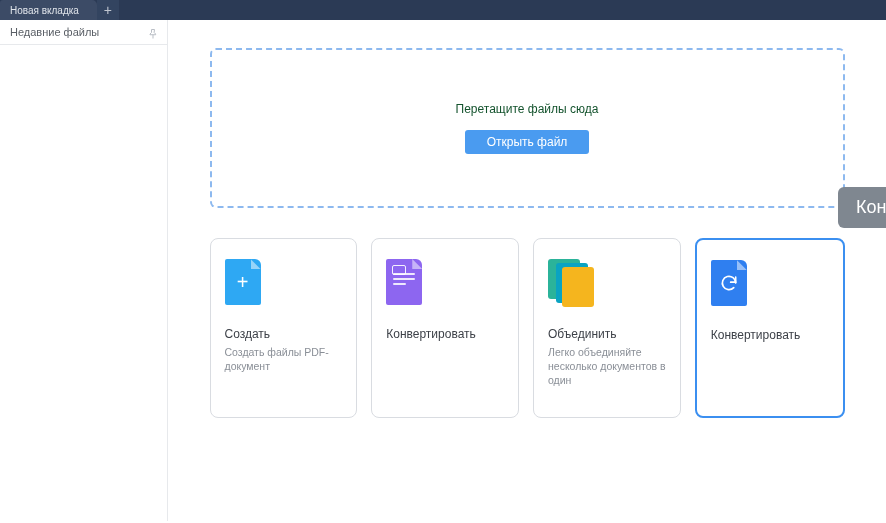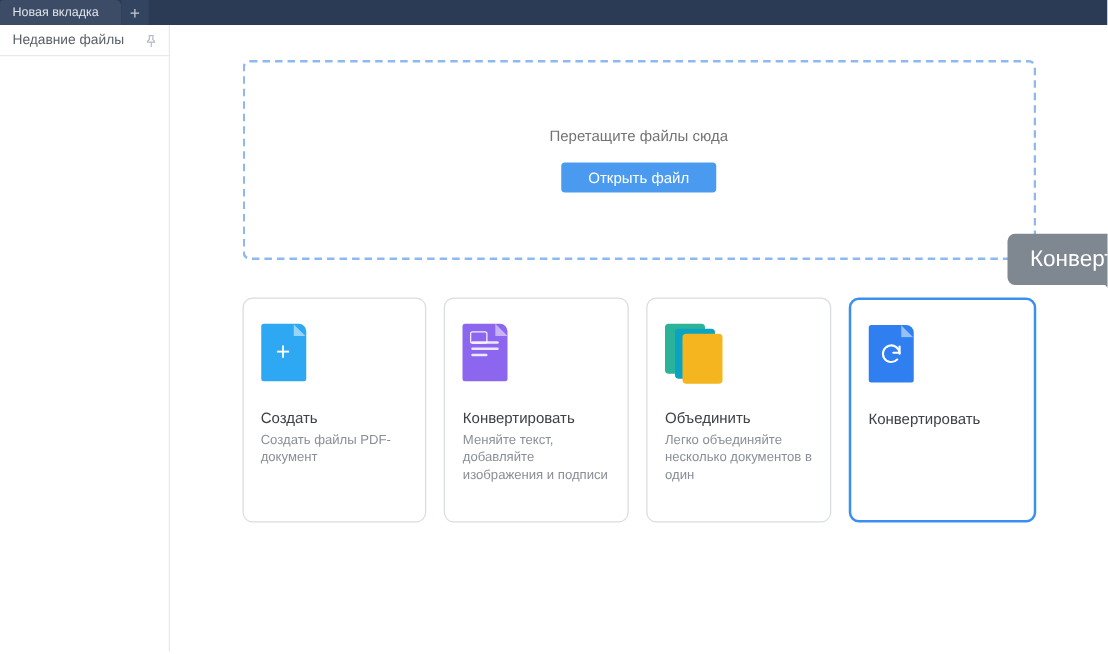--- a/index.html
+++ b/index.html
@@ -36,21 +36,21 @@
     color: #c0c6d0;
     font-size: 14px;
     background: #334460;
     cursor: pointer;
   }
   .layout {
     display: flex;
     height: calc(100% - 22px);
   }
   .sidebar {
-    width: 136px;
+    width: 168px;
     border-right: 1px solid #e7e9ec;
     background: #ffffff;
   }
   .sidebar-header {
     padding: 6px 8px 6px 10px;
     display: flex;
     align-items: center;
     justify-content: space-between;
     border-bottom: 1px solid #e7e9ec;
   }
@@ -74,21 +74,21 @@
     height: 160px;
     margin: 0 auto;
     display: flex;
     flex-direction: column;
     align-items: center;
     justify-content: center;
     gap: 14px;
   }
   .drop-text {
     font-size: 12px;
-    color: #737373;
+    color: #14532d;
   }
   .open-btn {
     background: #4a9bf0;
     color: #fff;
     border: none;
     border-radius: 3px;
     padding: 5px 22px;
     font-size: 12px;
     cursor: pointer;
   }
@@ -248,21 +248,20 @@
           <div class="file-shape file-purple">
             <div class="edit-picture"></div>
             <div class="edit-lines">
                 <span></span>
                 <span></span>
                 <span style="width:60%"></span>
               </div>
           </div>
         </div>
         <div class="card-title">Конвертировать</div>
-        <div class="card-desc">Меняйте текст, добавляйте изображения и подписи</div>
       </div>
 
       <div class="card">
         <div class="card-icon-wrap">
           <div class="stack">
             <div class="sheet s1"></div>
             <div class="sheet s2"></div>
             <div class="sheet s3"></div>
           </div>
         </div>

